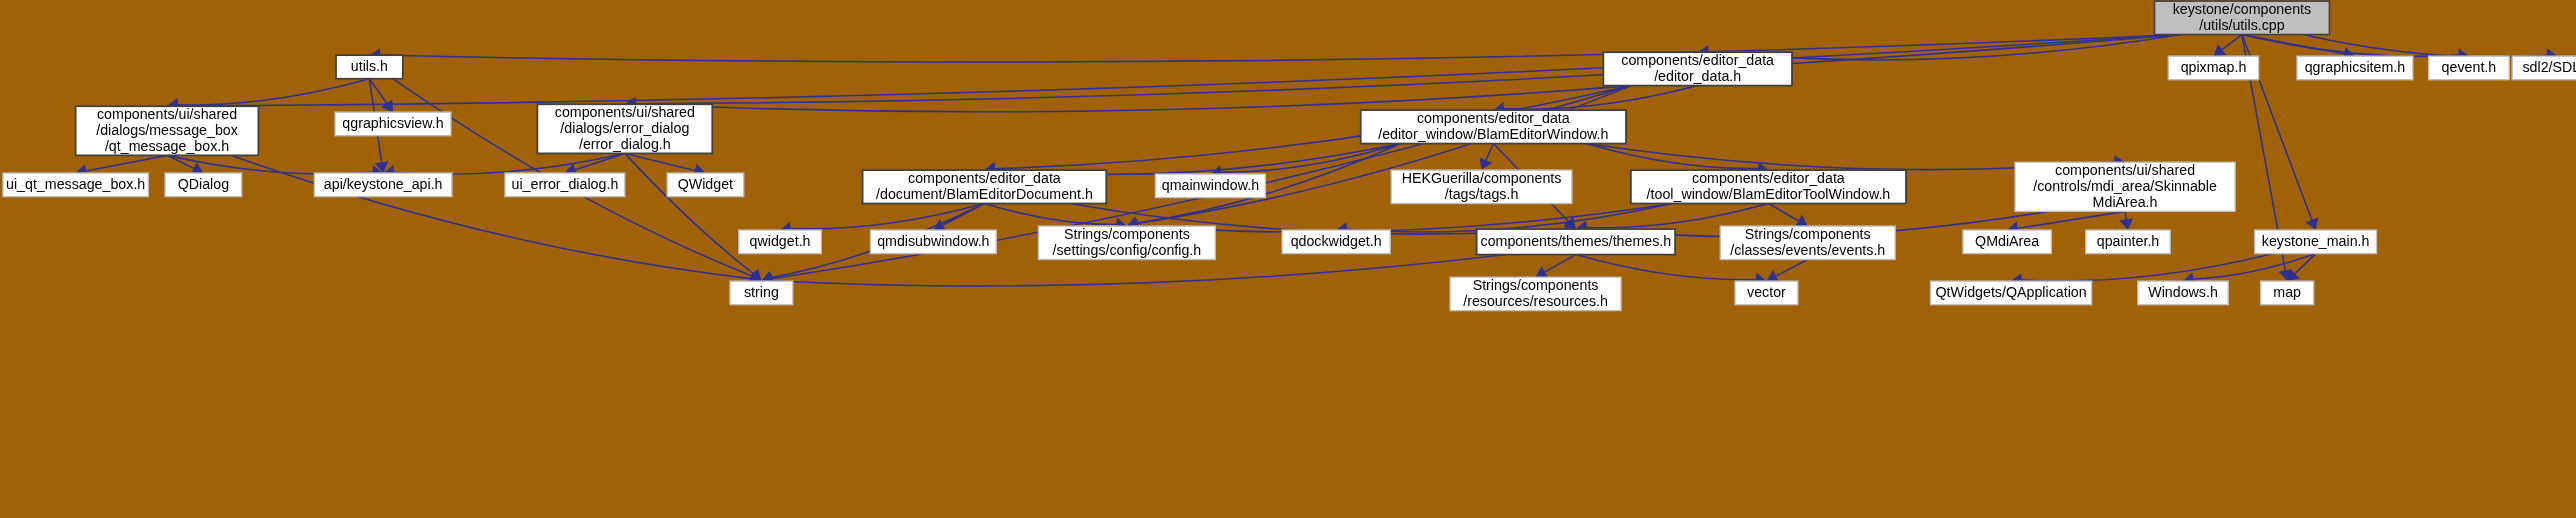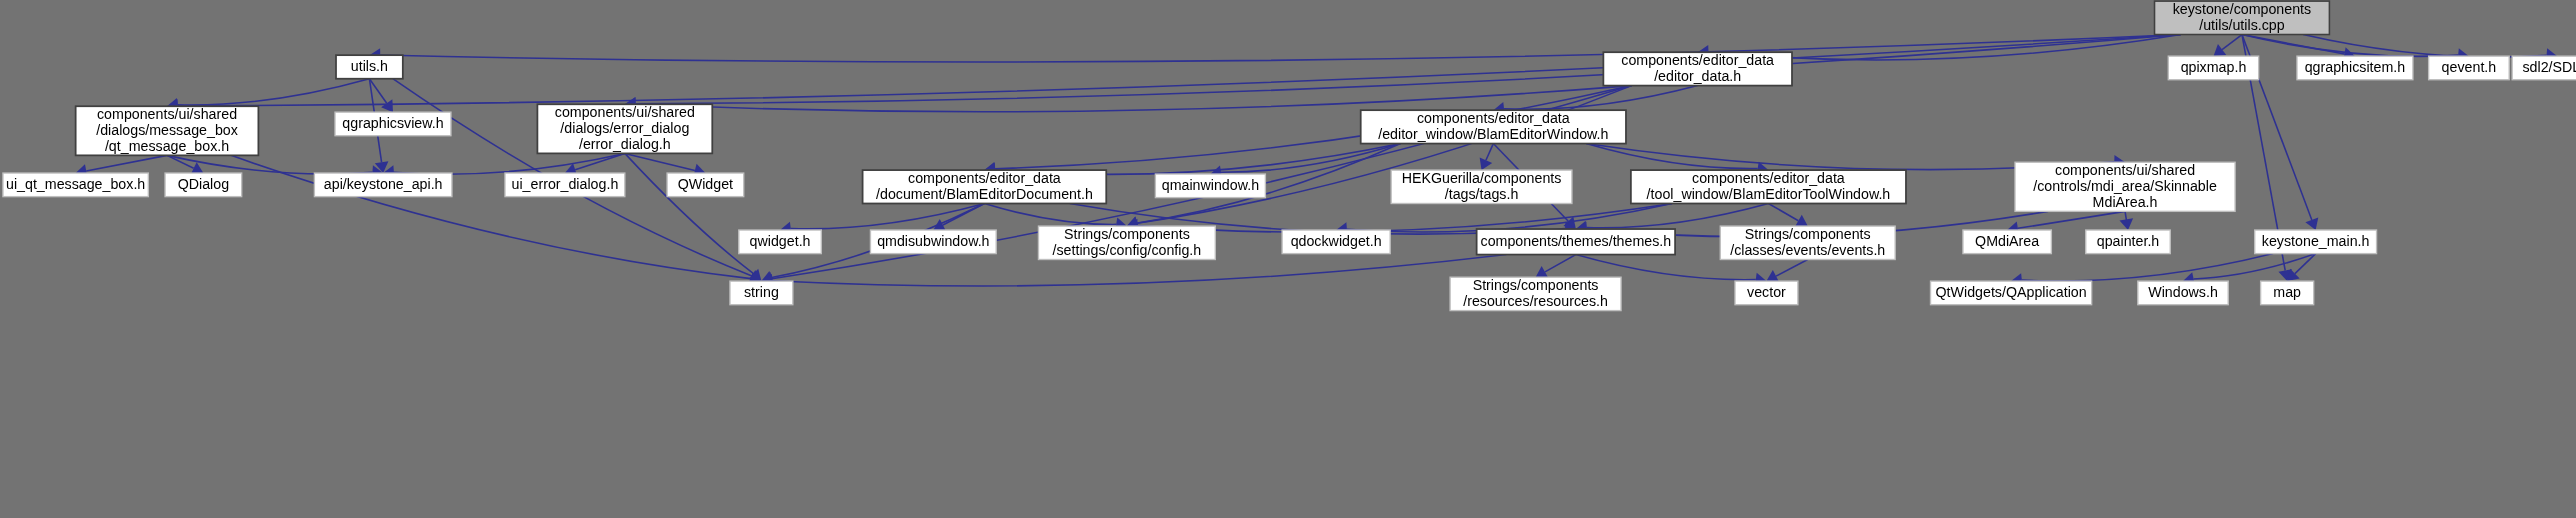--- a/index.html
+++ b/index.html
@@ -8,21 +8,21 @@
     background: #ffffff;
   }
   body {
     font-family: "Liberation Sans", sans-serif;
   }
   #graph-wrap {
     position: relative;
     width: 2576px;
     height: 519px;
     overflow: hidden;
-    background: #737373;
+    background: #a16207;
   }
   svg#depgraph {
     display: block;
     width: 2576px;
     height: 519px;
   }
   .edge {
     fill: none;
     stroke: #2e3192;
     stroke-width: 1.6;

